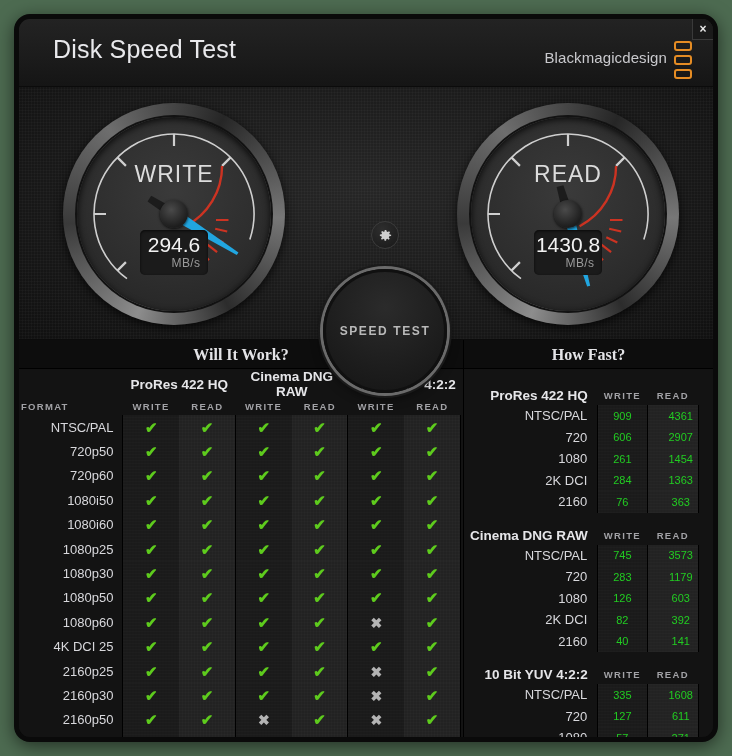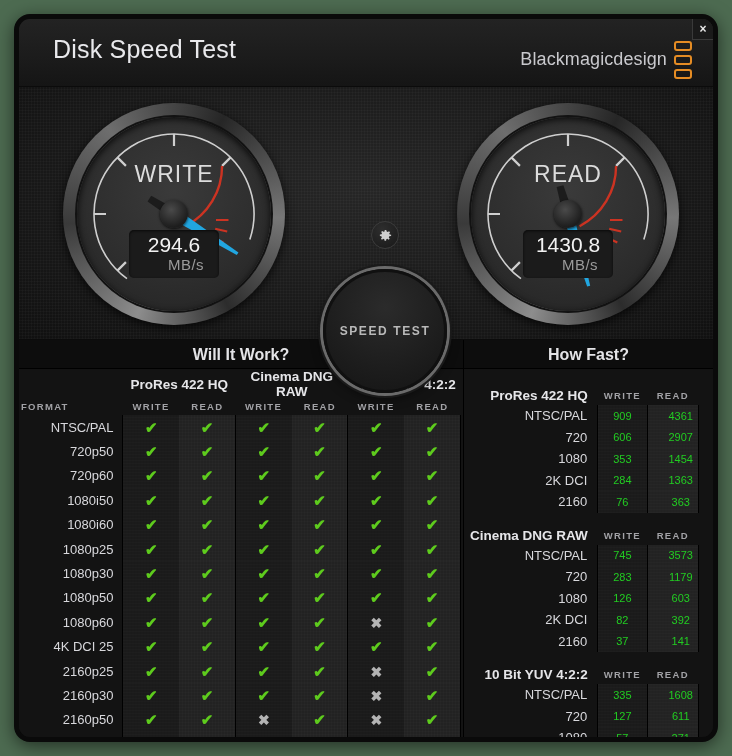--- a/index.html
+++ b/index.html
@@ -35,21 +35,21 @@
     position: absolute;
     left: 34px; top: 16px;
     font-size: 25px;
     color: #e9e9ec;
     letter-spacing: .2px;
     font-weight: 400;
   }
   #brand {
     position: absolute;
     right: 46px; top: 30px;
-    font-size: 18px;
+    font-size: 15px;
     color: #c9c9cd;
     letter-spacing: .1px;
   }
   #brand-logo {
     position: absolute;
     right: 18px; top: 22px;
     width: 21px; height: 38px;
     display: flex; flex-direction: column;
     justify-content: space-between;
   }
@@ -114,34 +114,34 @@
     font-size: 23px;
     color: #dcdcdc;
     font-weight: 400;
     letter-spacing: 1px;
   }
   .gauge-value-box {
     position: absolute;
     left: 50%;
     transform: translateX(-50%);
     top: 113px;
-    width: 90px;
+    width: 68px;
     padding: 4px 0 5px;
     background: #1b1b1b;
     border-radius: 5px;
     text-align: center;
     box-shadow: inset 0 1px 3px rgba(0,0,0,.7);
   }
   .gauge-value {
     font-size: 21px;
     color: #f2f2f2;
     line-height: 1.05;
   }
   .gauge-units {
-    font-size: 15px;
+    font-size: 12px;
     color: #9b9b9b;
     letter-spacing: .4px;
     margin-left: 24px;
   }
   .needle-hub {
     position: absolute;
     left: 50%; top: 50%;
     width: 28px; height: 28px;
     margin: -14px 0 0 -14px;
     border-radius: 50%;
@@ -194,20 +194,21 @@
 
   .panel-title {
     height: 29px;
     line-height: 29px;
     text-align: center;
     font-size: 16px;
     color: #e4e4e7;
     font-weight: bold;
     background: #0d0d0d;
     border-bottom: 1px solid #000;
+    font-family: Liberation Serif, serif;
   }
 
   
   table { border-collapse: collapse; width: 100%; }
 
   #wiw { padding: 0 2px; }
   #wiw th, #wiw td { padding: 0; }
   .grp-head {
     font-size: 13.5px;
     color: #e6e6e9;
@@ -574,21 +575,21 @@
                 <td class="hf-val">909</td>
                 <td class="hf-val alt last">4361</td>
               </tr>
               <tr>
                 <td class="hf-fmt">720</td>
                 <td class="hf-val">606</td>
                 <td class="hf-val alt last">2907</td>
               </tr>
               <tr>
                 <td class="hf-fmt">1080</td>
-                <td class="hf-val">353</td>
+                <td class="hf-val">261</td>
                 <td class="hf-val alt last">1454</td>
               </tr>
               <tr>
                 <td class="hf-fmt">2K DCI</td>
                 <td class="hf-val">284</td>
                 <td class="hf-val alt last">1363</td>
               </tr>
               <tr>
                 <td class="hf-fmt">2160</td>
                 <td class="hf-val">76</td>
@@ -617,21 +618,21 @@
                 <td class="hf-val">126</td>
                 <td class="hf-val alt last">603</td>
               </tr>
               <tr>
                 <td class="hf-fmt">2K DCI</td>
                 <td class="hf-val">82</td>
                 <td class="hf-val alt last">392</td>
               </tr>
               <tr>
                 <td class="hf-fmt">2160</td>
-                <td class="hf-val">37</td>
+                <td class="hf-val">40</td>
                 <td class="hf-val alt last">141</td>
               </tr>
               <tr class="hf-spacer">
                 <td colspan="3"></td>
               </tr>
               <tr>
                 <td class="hf-grp">10 Bit YUV 4:2:2</td>
                 <td class="hf-sub">WRITE</td>
                 <td class="hf-sub">READ</td>
               </tr>

